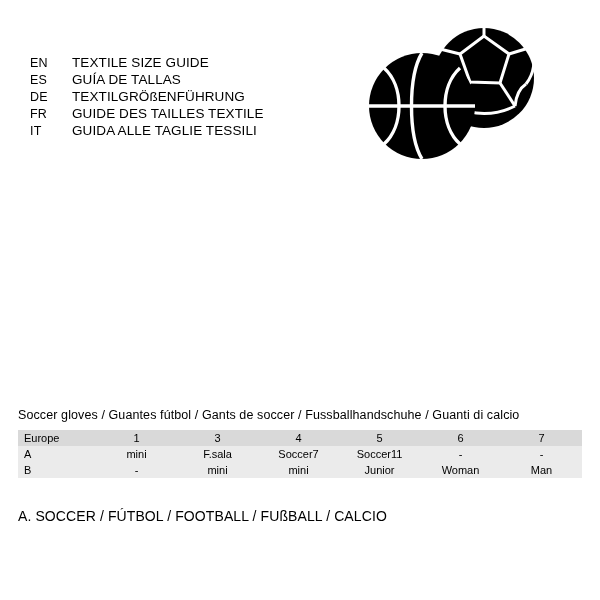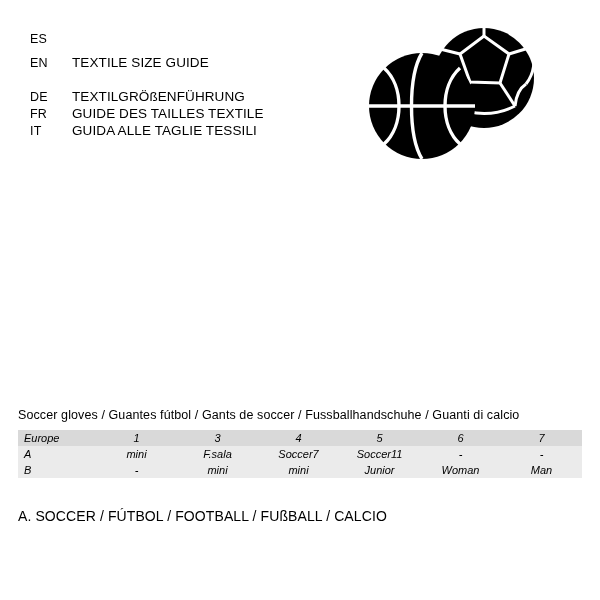--- a/index.html
+++ b/index.html
@@ -71,21 +71,20 @@
     border-collapse: collapse;
     width: 564px;
     table-layout: fixed;
   }
   table.size-table td {
     height: 16px;
     font-size: 11px;
     text-align: center;
     padding: 0;
     vertical-align: middle;
-    font-style: italic;
   }
   table.size-table tr.header-row td {
     background: #d9d9d9;
   }
   table.size-table tr.shaded td {
     background: #ebebeb;
   }
   table.size-table td.rowlabel {
     text-align: left;
     padding-left: 6px;
@@ -110,20 +109,21 @@
 </head>
 <body>
 
 <div class="lang-block">
   <div class="lang-row">
     <span class="lang-code">EN</span>
     <span class="lang-title">TEXTILE SIZE GUIDE</span>
   </div>
   <div class="lang-row">
     <span class="lang-code">ES</span>
+    <span class="lang-title">GUÍA DE TALLAS</span>
   </div>
   <div class="lang-row">
     <span class="lang-code">DE</span>
     <span class="lang-title">TEXTILGRÖßENFÜHRUNG</span>
   </div>
   <div class="lang-row">
     <span class="lang-code">FR</span>
     <span class="lang-title">GUIDE DES TAILLES TEXTILE</span>
   </div>
   <div class="lang-row">

